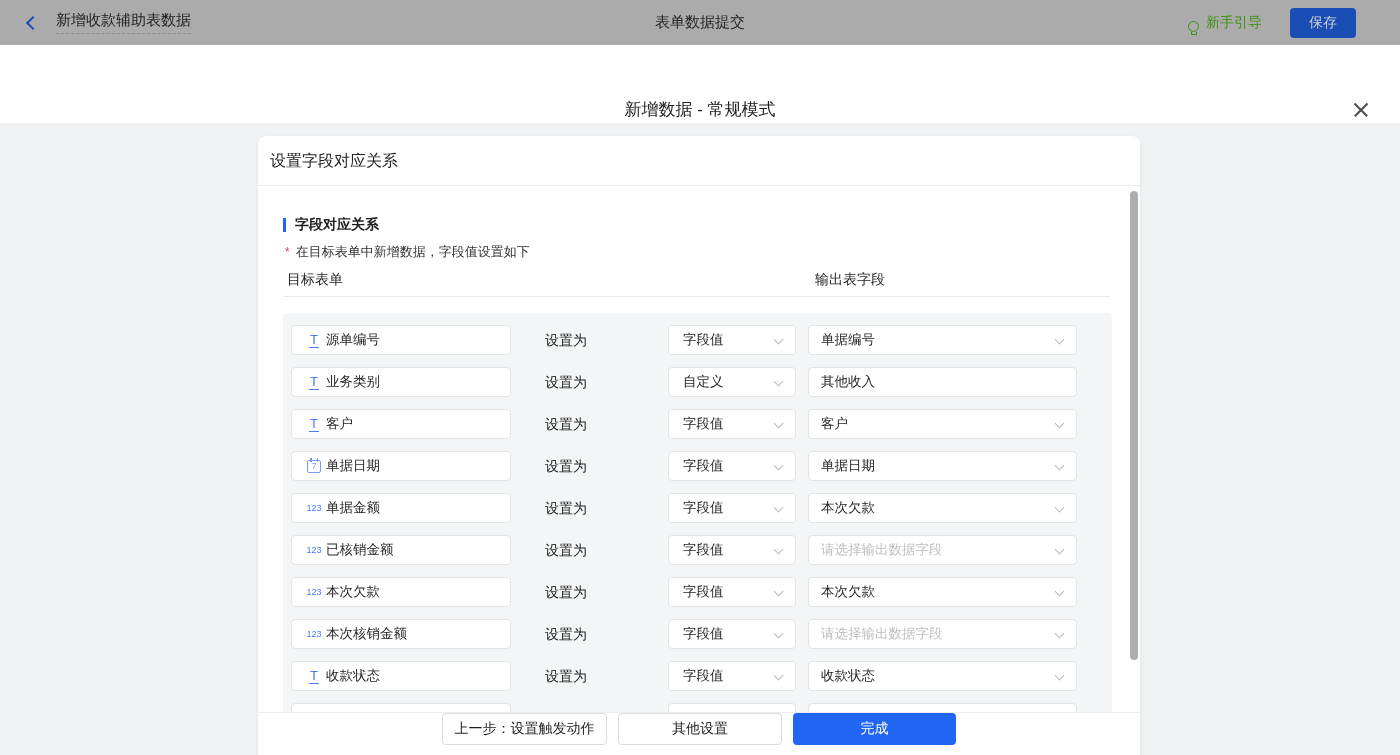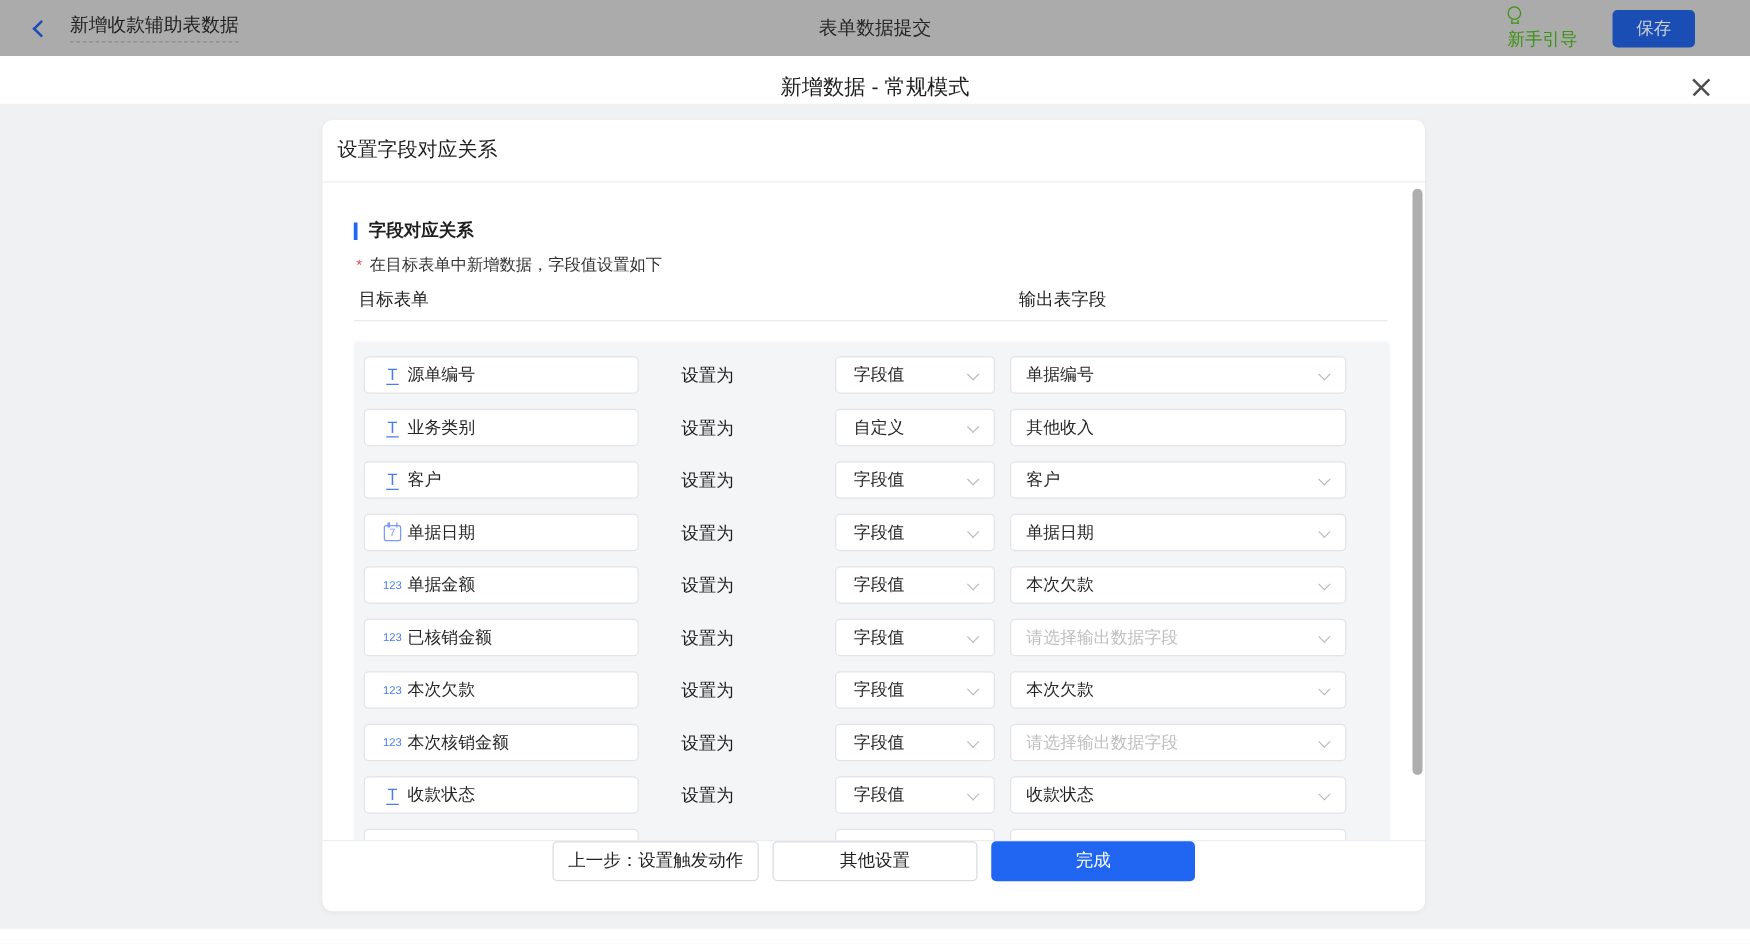--- a/index.html
+++ b/index.html
@@ -12,34 +12,34 @@
     background:#ababab; display:flex; align-items:center; }
   .tb-left { display:flex; align-items:center; padding-left:28px; }
   .back-chev { width:10px; height:10px; border-left:2px solid #1b4eb5;
     border-bottom:2px solid #1b4eb5; transform:rotate(45deg); cursor:pointer; }
   .tb-title { margin-left:18px; font-size:15px; color:#1f1f1f;
     border-bottom:1px dashed #8c8c8c; padding-bottom:3px; }
   .tb-center { position:absolute; left:0; right:0; text-align:center;
     font-size:15px; color:#262626; pointer-events:none; }
   .tb-right { position:absolute; right:44px; top:0; height:45px;
     display:flex; align-items:center; gap:14px; }
-  .guide { display:flex; align-items:flex-start; gap:7px; cursor:pointer;flex-direction:column; }
+  .guide { display:flex; align-items:flex-end; gap:7px; cursor:pointer; }
   .bulb { position:relative; width:11px; height:11px; border:1.5px solid #3d9313;
     border-radius:50%; display:inline-block; }
   .bulb::after { content:""; position:absolute; left:2.2px; bottom:-4px;
     width:4px; height:2px; border-bottom:1.5px solid #3d9313;
     border-left:1px solid #3d9313; border-right:1px solid #3d9313; }
   .guide-label { font-size:14px; color:#3d9313; }
   .save-btn { width:66px; height:30px; margin-left:14px; background:#1b4eb5;
     border:none; border-radius:4px; color:#ccd0d6; font-size:14px; cursor:pointer; }
 
   
   .modal { position:absolute; top:45px; left:0; width:1400px; height:710px;
     background:#fff; }
-  .modal-header { position:relative; height:38px; background:#fff; }
+  .modal-header { position:relative; height:38px; background:#fff;margin-top:40px; }
   .modal-title { text-align:center; line-height:50px; font-size:17px;
     color:#1f1f1f; font-weight:500; }
   .close-icon { position:absolute; right:31px; top:17px; width:16px; height:16px;
     cursor:pointer; }
   .close-icon::before,.close-icon::after { content:""; position:absolute;
     left:-1px; top:7px; width:18px; height:1.5px; background:#4d4d4d; }
   .close-icon::before { transform:rotate(45deg); }
   .close-icon::after { transform:rotate(-45deg); }
   .modal-body { position:relative; height:660px; background:#f0f1f3; }
 

